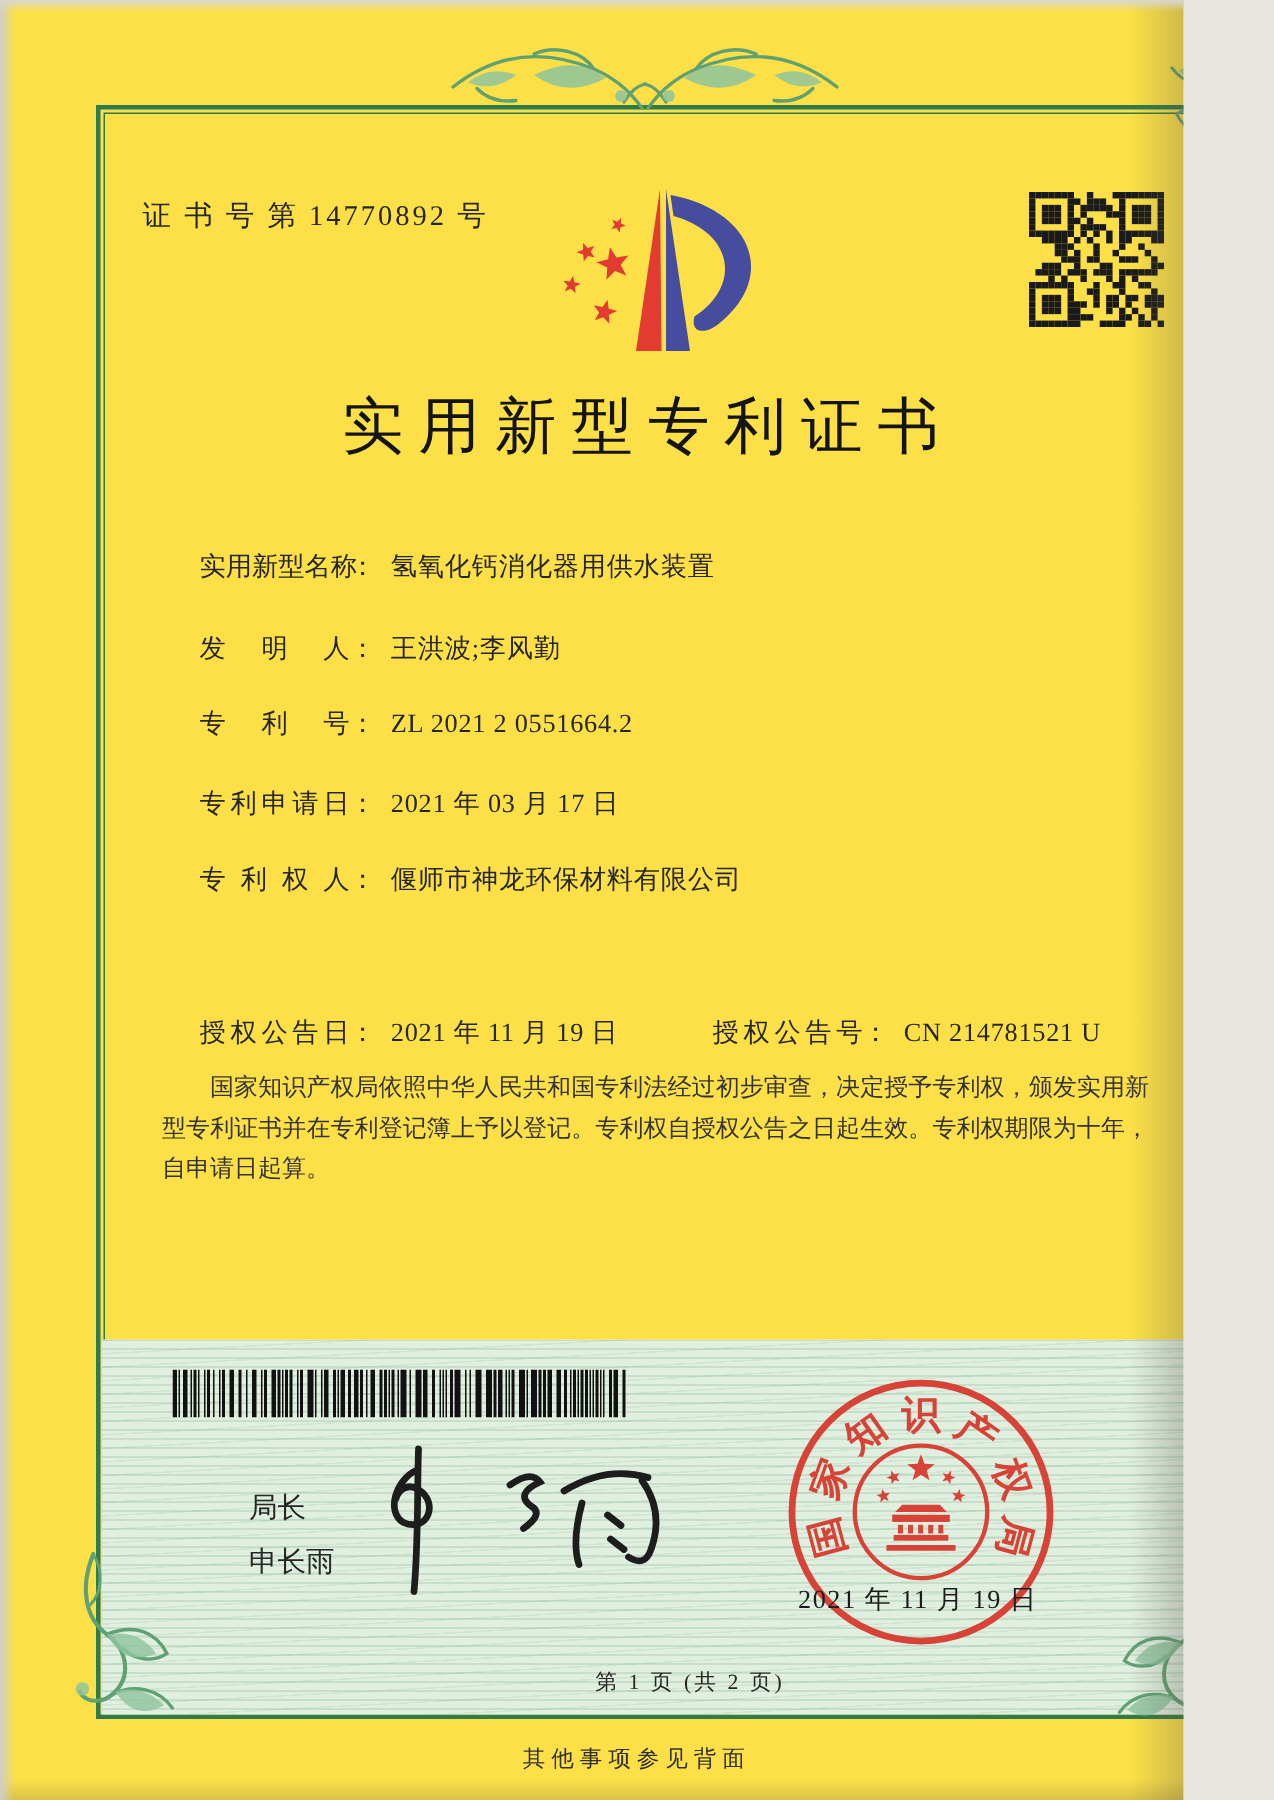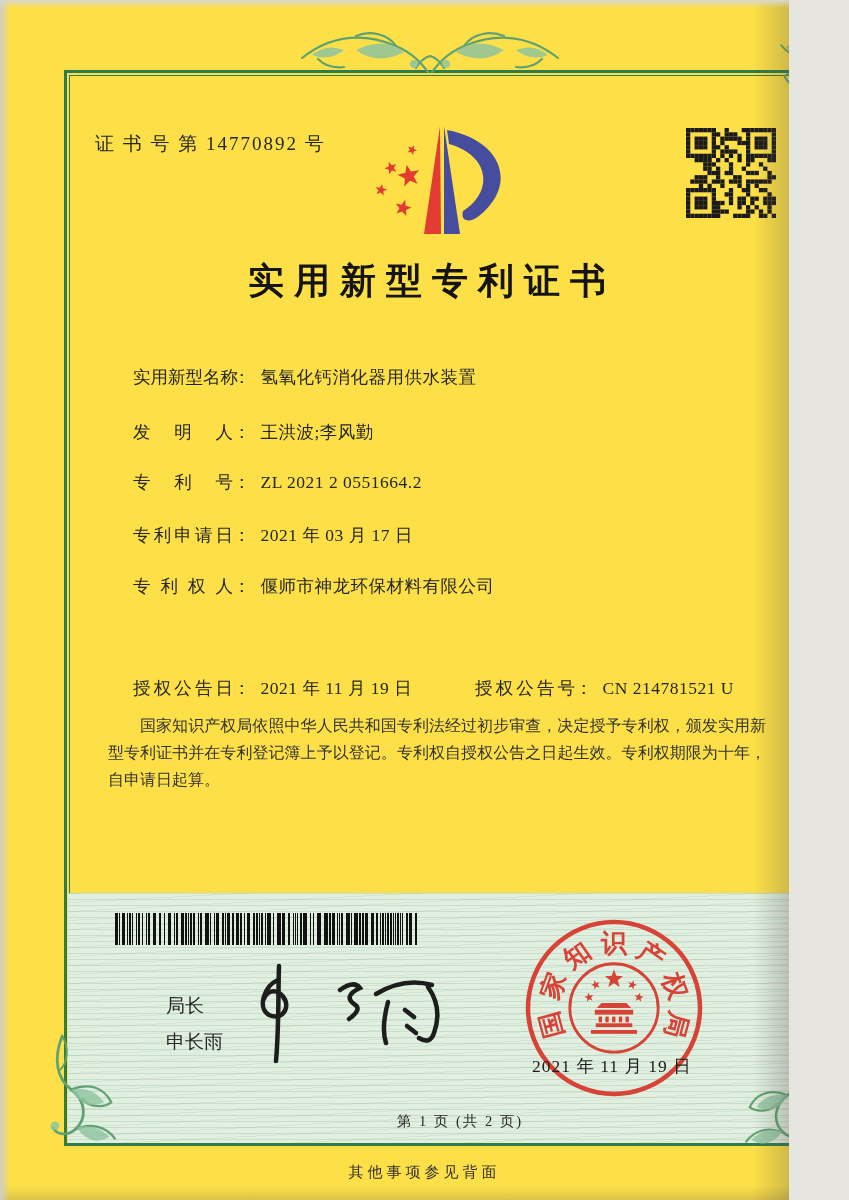--- a/index.html
+++ b/index.html
@@ -26,21 +26,21 @@
       background-image:repeating-linear-gradient(180deg,rgba(96,156,112,.20) 0 1px,rgba(0,0,0,0) 1px 6px),
                        repeating-linear-gradient(177deg,rgba(96,156,112,.12) 0 1px,rgba(0,0,0,0) 1px 9px);
       z-index:1;}
 
   .cert-no{position:absolute;left:95px;top:131px;font-size:19px;letter-spacing:2px;z-index:5;}
 
   .logo{position:absolute;left:363px;top:120px;width:192px;height:128px;z-index:5;}
   .qr{position:absolute;left:686px;top:128px;width:90px;height:90px;z-index:5;}
 
   .title{position:absolute;left:64px;top:257px;width:736px;text-align:center;
-      font-size:36px;font-weight:700;letter-spacing:10px;color:#141414;z-index:5;}
+      font-size:41px;font-weight:400;letter-spacing:10px;color:#141414;z-index:5;}
 
   .field-row{position:absolute;left:113px;font-size:17.5px;white-space:nowrap;z-index:5;margin-left:20px;}
   .flabel{display:inline-block;width:100px;text-align:justify;text-align-last:justify;vertical-align:top;}
   .fcolon{display:inline-block;margin-right:10px;}
   .fvalue{letter-spacing:.5px;}
   .pair2{position:absolute;left:342px;top:0;}
 
   .paras{position:absolute;left:108px;top:712px;width:658px;z-index:5;}
   .paras p{margin:0;font-size:16px;line-height:27px;text-indent:2em;color:#333;text-align:justify;}
 

